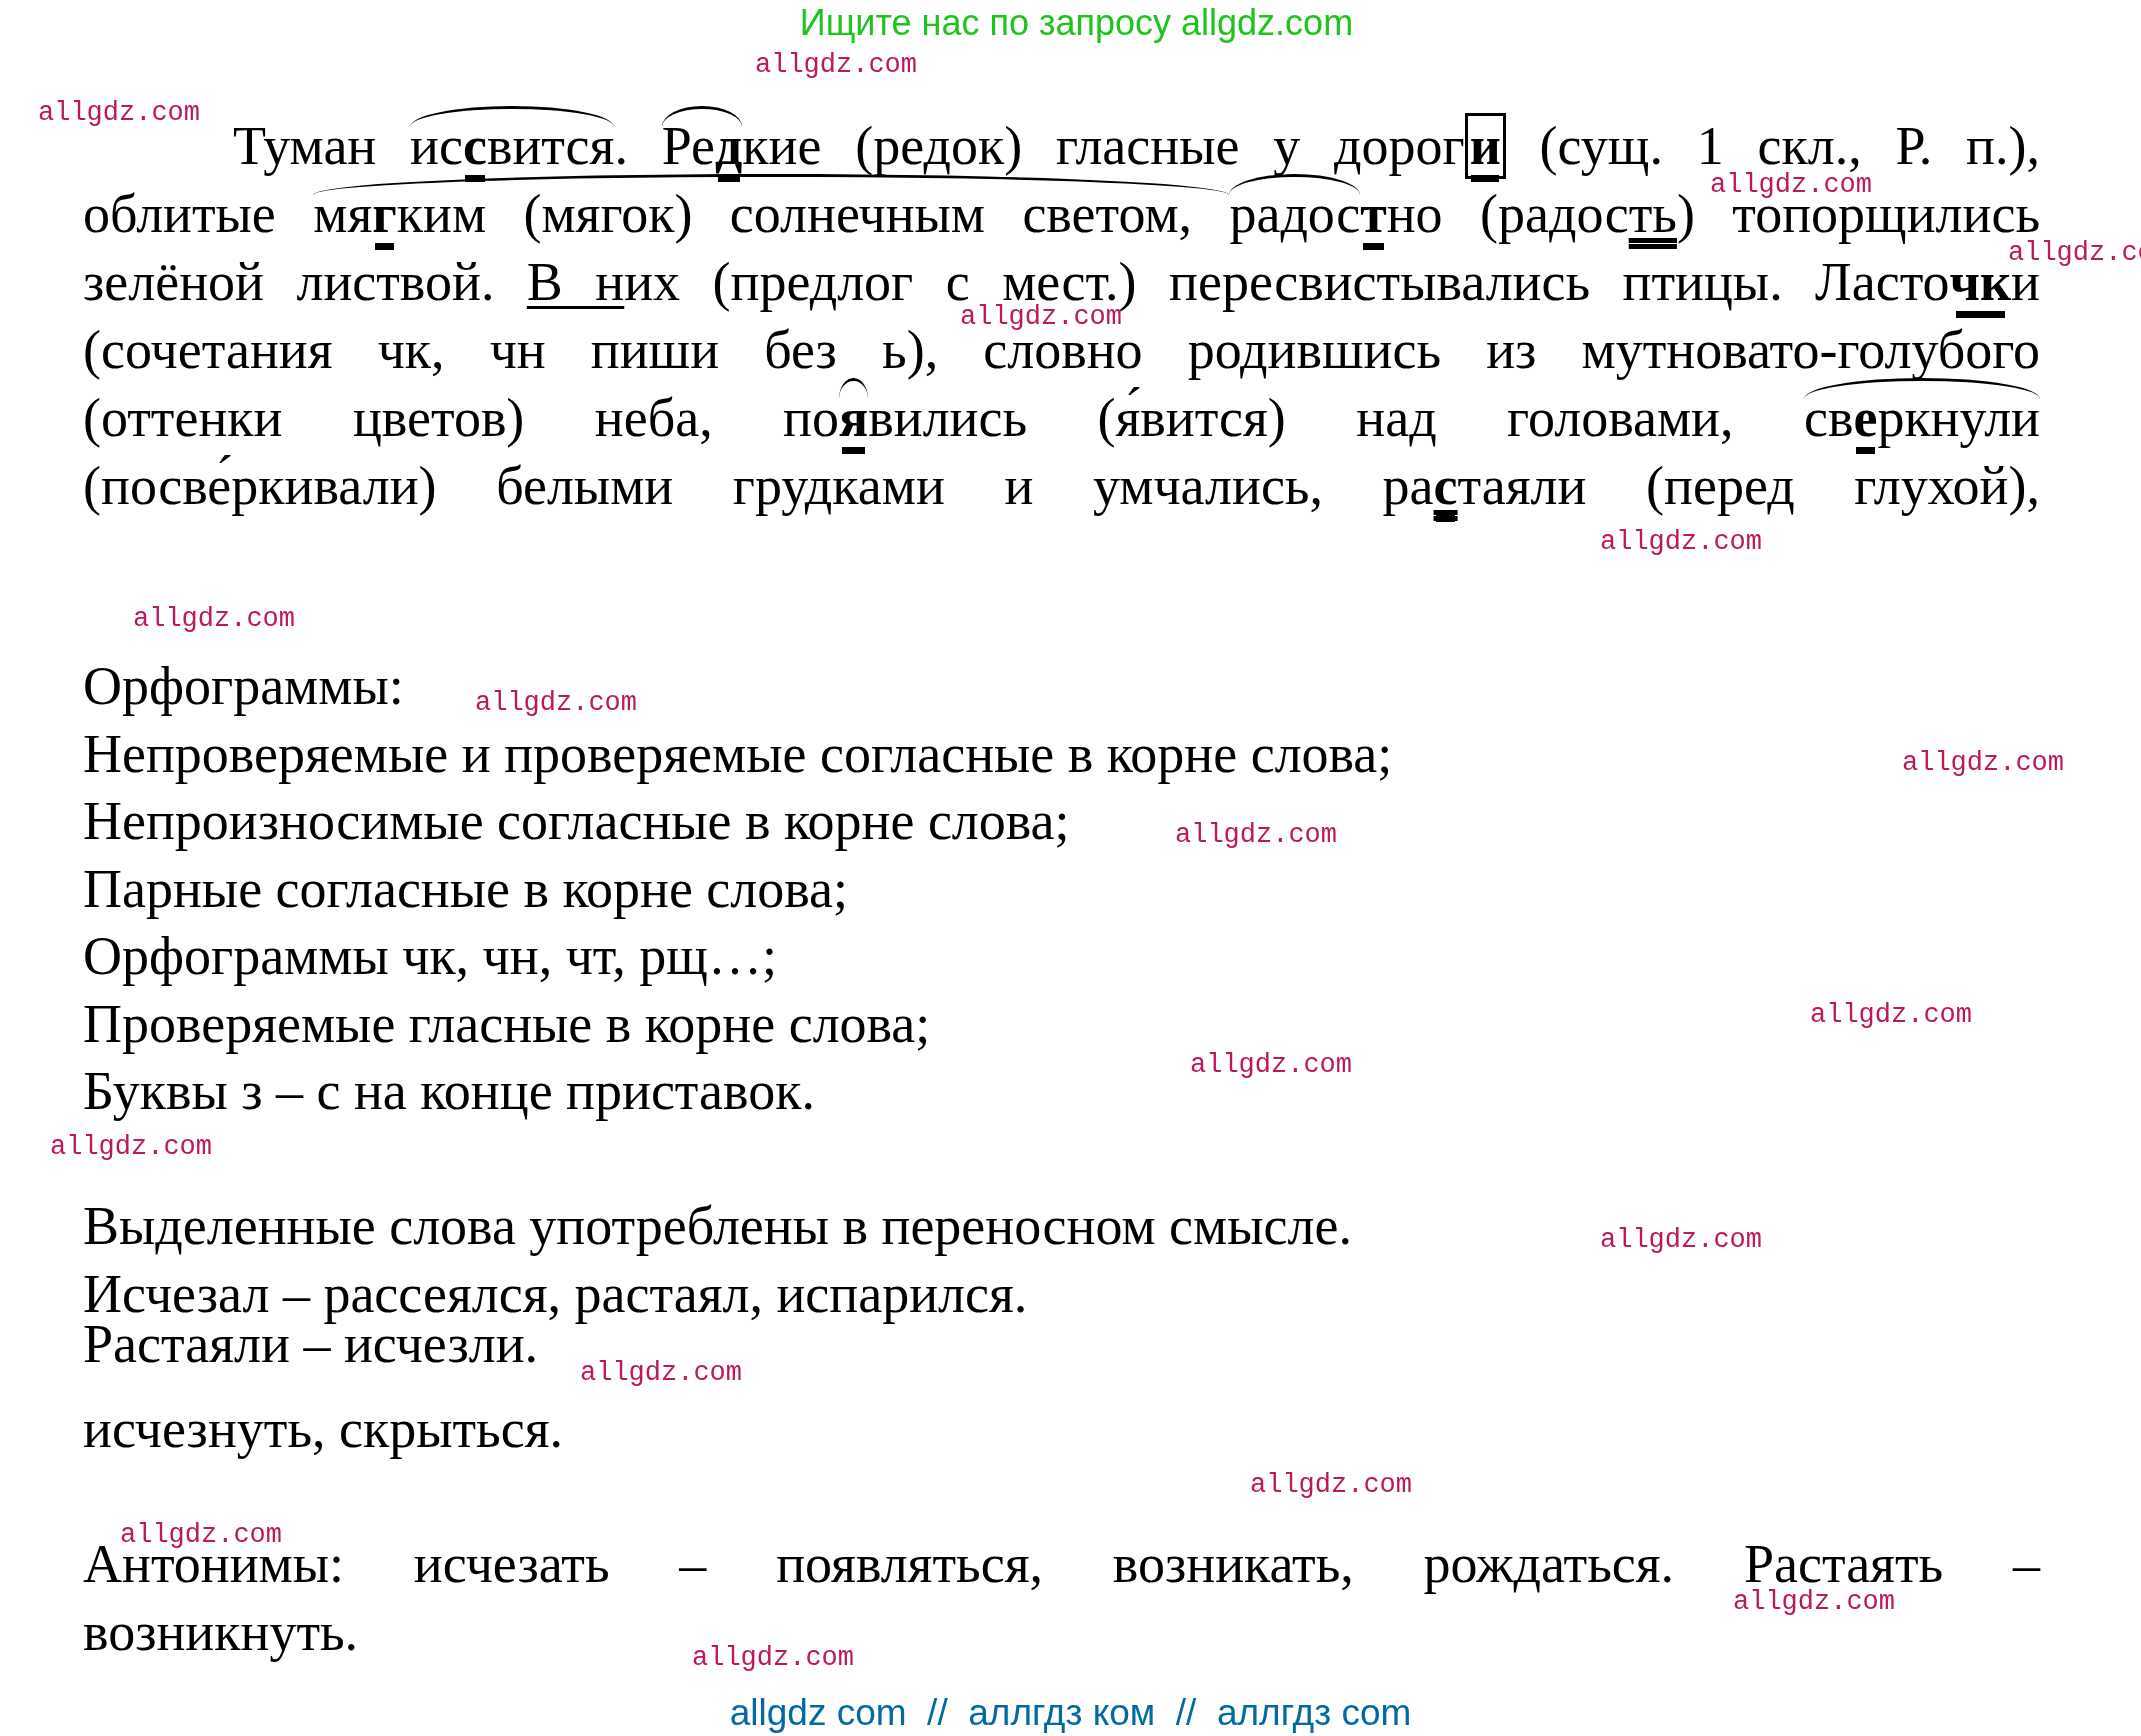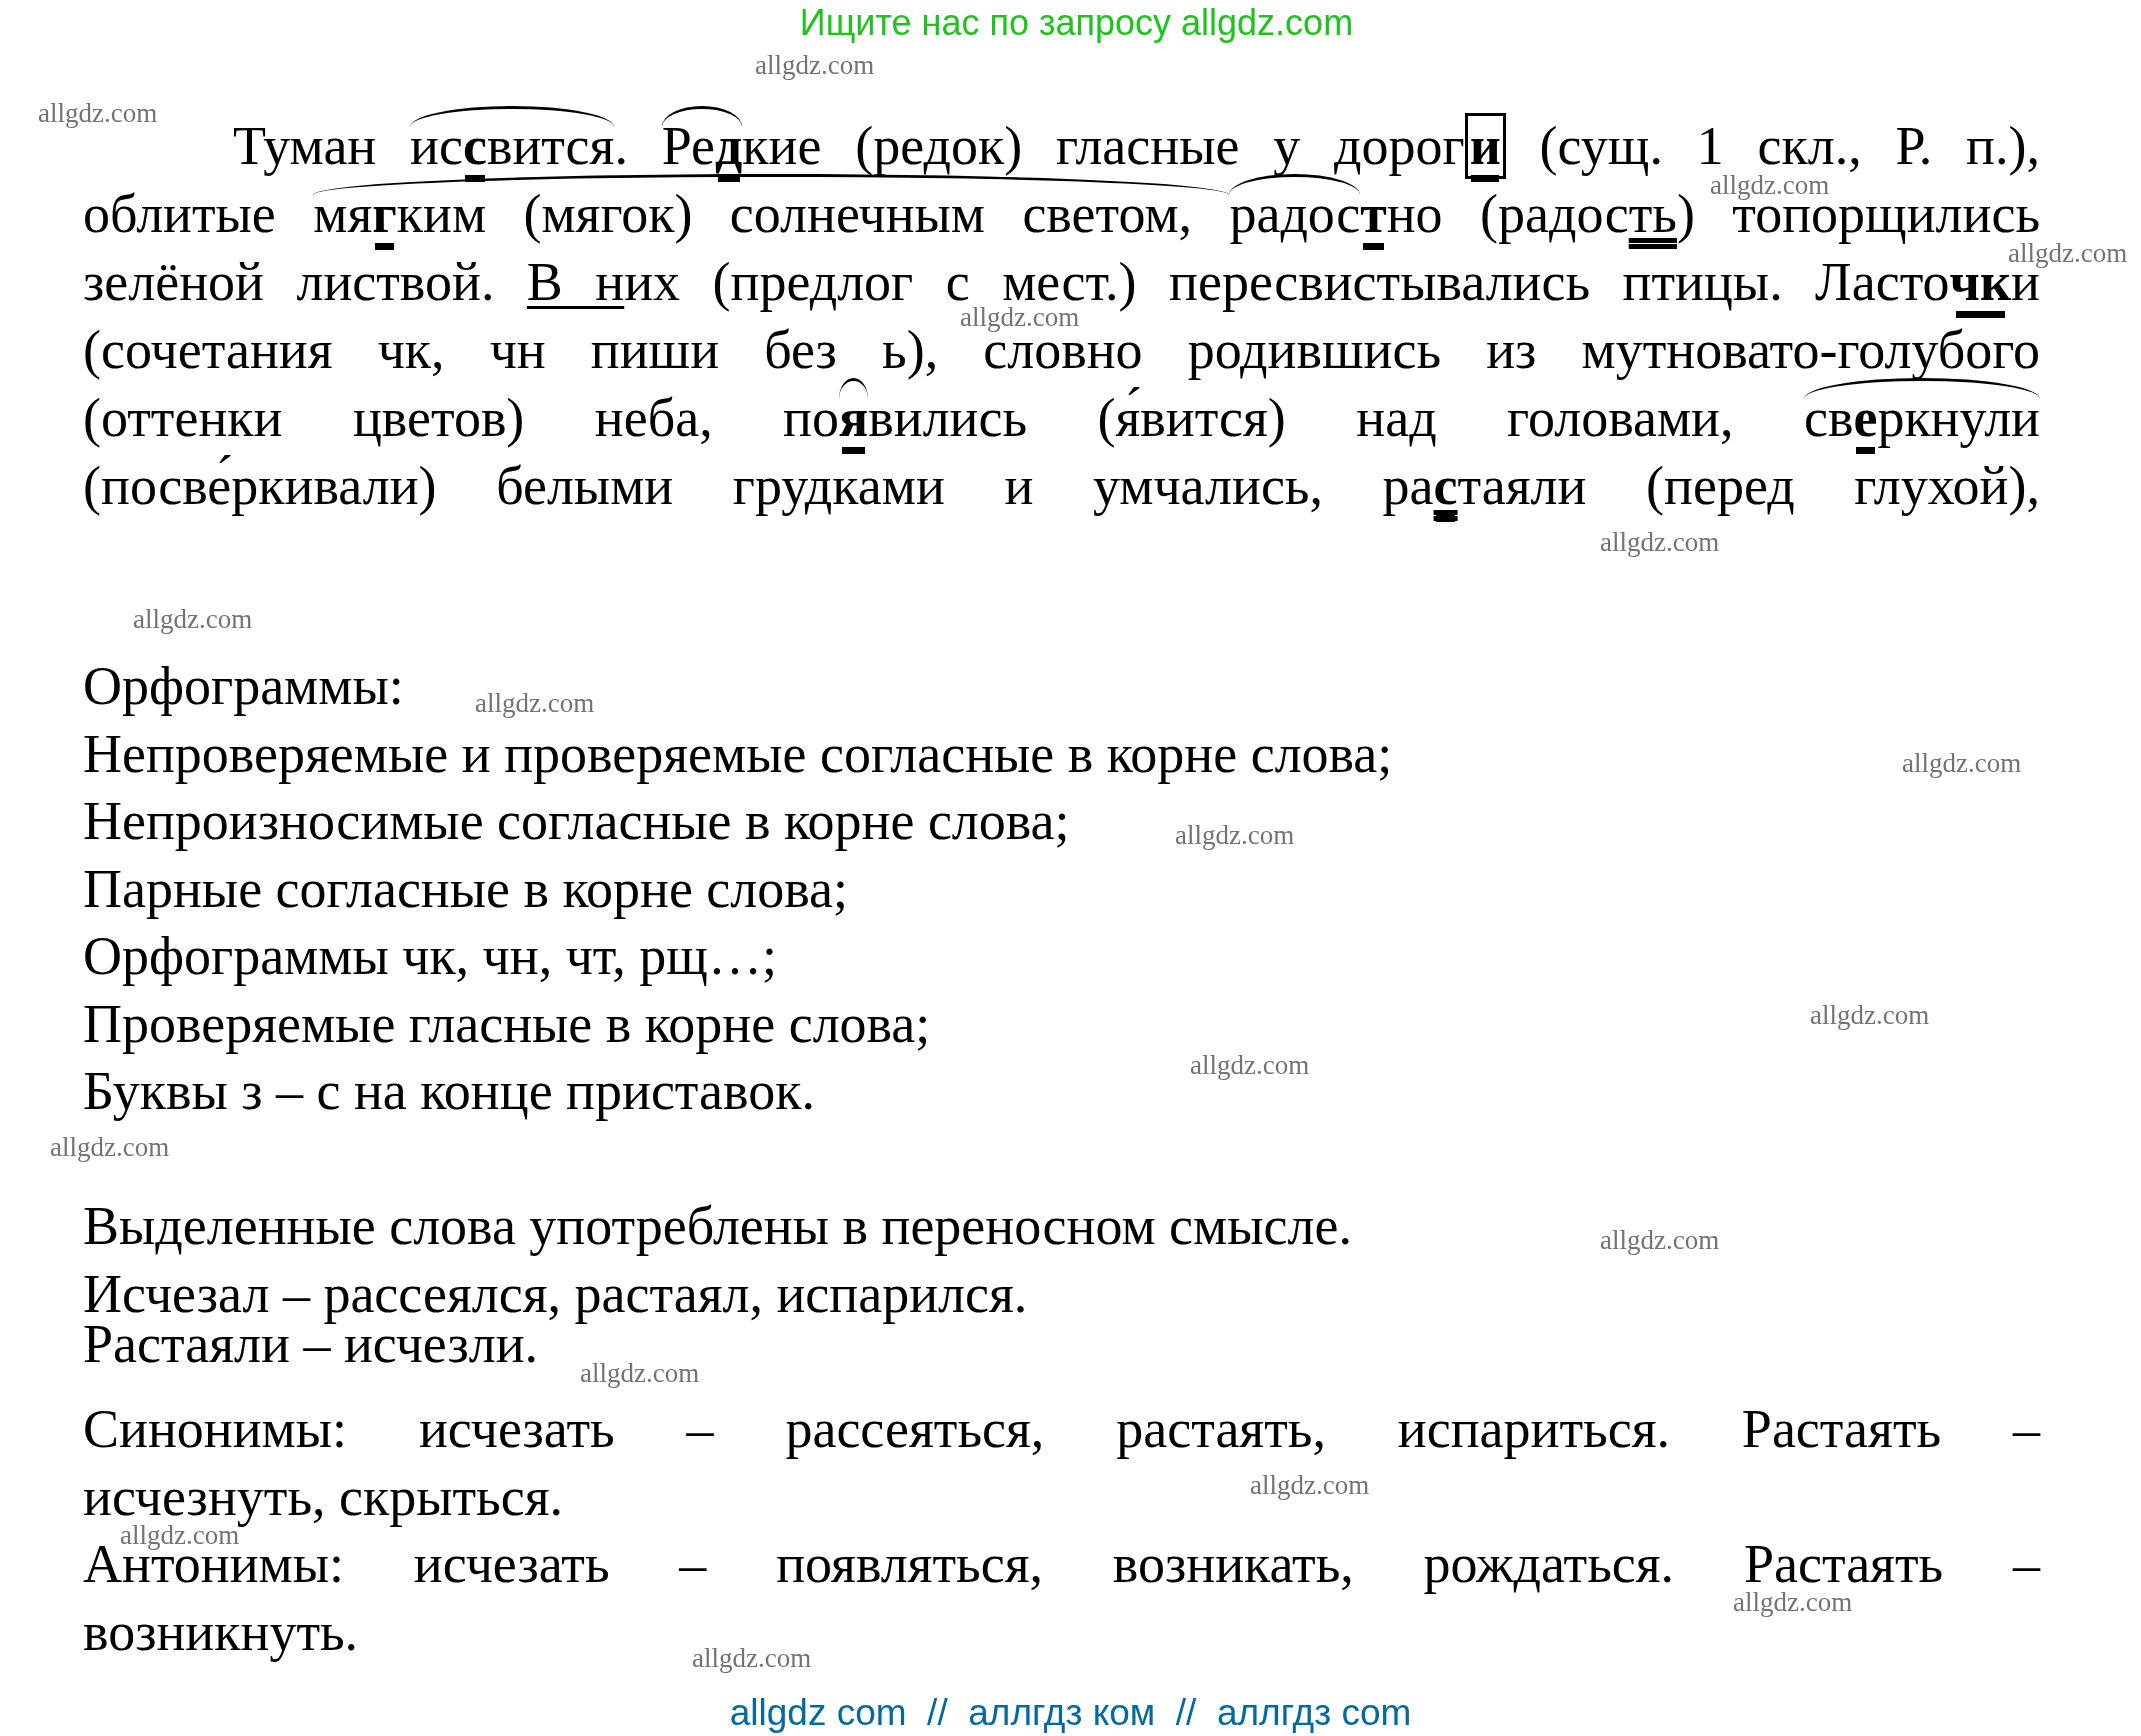--- a/index.html
+++ b/index.html
@@ -1,20 +1,20 @@
 <!DOCTYPE html>
 <html><head>
 <meta charset="utf-8">
 <style>
   html, body { margin:0; padding:0; background:#fff; }
   body { width:2141px; height:1736px; position:relative; overflow:hidden;
          font-family:"Liberation Serif", serif; color:#000; }
   .banner { position:absolute; top:0; left:6px; width:100%; text-align:center;
             font-family:"Liberation Sans", sans-serif; font-size:36px; color:#1ec31e; top:2px; }
-  .wm { position:absolute; font-family:Liberation Serif, serif; font-size:27px; color:#737373; white-space:nowrap; }
+  .wm { position:absolute; font-family:Liberation Mono, monospace; font-size:27px; color:#be185d; white-space:nowrap; }
   .para { position:absolute; left:83px; width:1957px; font-size:54px; line-height:68px; }
   .jl { display:block; text-align:justify; text-align-last:justify; height:68px; }
   .jl.last { text-align-last:left; }
   .indent { padding-left:150px; }
   .u1 { text-decoration:underline; text-decoration-thickness:3px; text-underline-offset:6px; }
   .ub { position:relative; font-weight:bold; }
   .ub::after { content:""; position:absolute; left:10%; right:10%; bottom:-6px; height:7px; background:#000; }
   .dbl { text-decoration:underline double; text-underline-offset:6px; }
   .box { font-weight:bold; border:3px solid #000; padding:0 2px; }
   .arc { position:relative; }
@@ -63,21 +63,20 @@
 <div class="line" style="top:787px">Непроизносимые согласные в корне слова;</div>
 <div class="line" style="top:855px">Парные согласные в корне слова;</div>
 <div class="line" style="top:922px">Орфограммы чк, чн, чт, рщ…;</div>
 <div class="line" style="top:990px">Проверяемые гласные в корне слова;</div>
 <div class="line" style="top:1057px">Буквы з – с на конце приставок.</div>
 
 <div class="line" style="top:1192px">Выделенные слова употреблены в переносном смысле.</div>
 <div class="line" style="top:1260px">Исчезал – рассеялся, растаял, испарился.</div>
 <div class="line" style="top:1310px">Растаяли – исчезли.</div>
 <div class="para" style="top:1395px">
-  <span class="jl">Синонимы: исчезать – рассеяться, растаять, испариться. Растаять –</span>
   <span class="jl last">исчезнуть, скрыться.</span>
 </div>
 <div class="para" style="top:1530px">
   <span class="jl">Антонимы: исчезать – появляться, возникать, рождаться. Растаять –</span>
   <span class="jl last">возникнуть.</span>
 </div>
 
 <div class="footer" style="white-space:pre">allgdz com  //  аллгдз ком  //  аллгдз com</div>
 
 </body></html>

